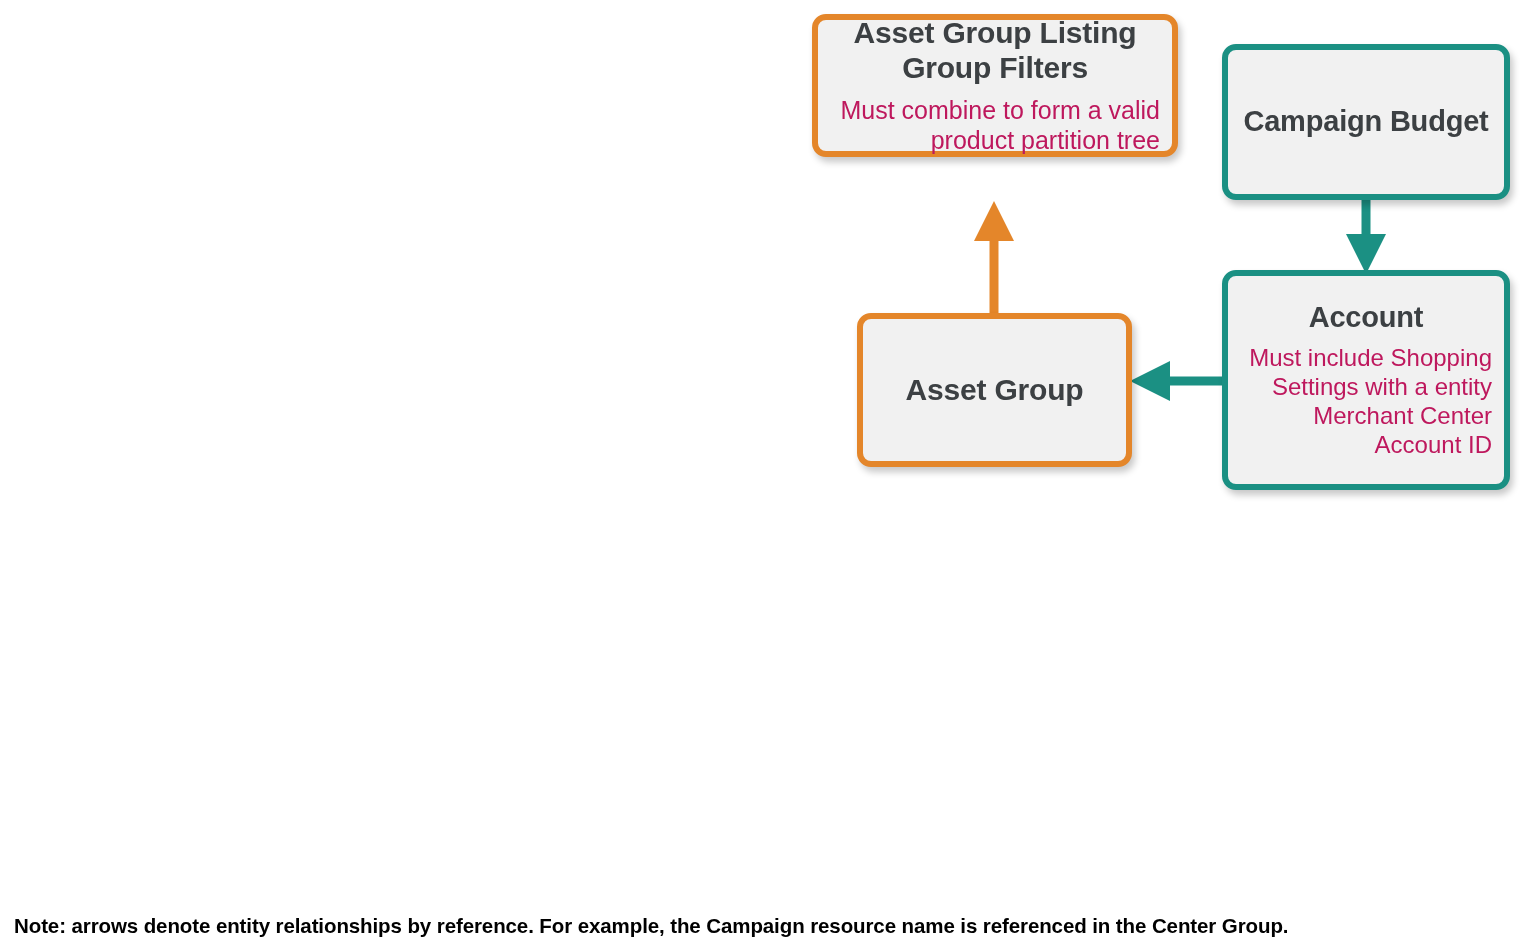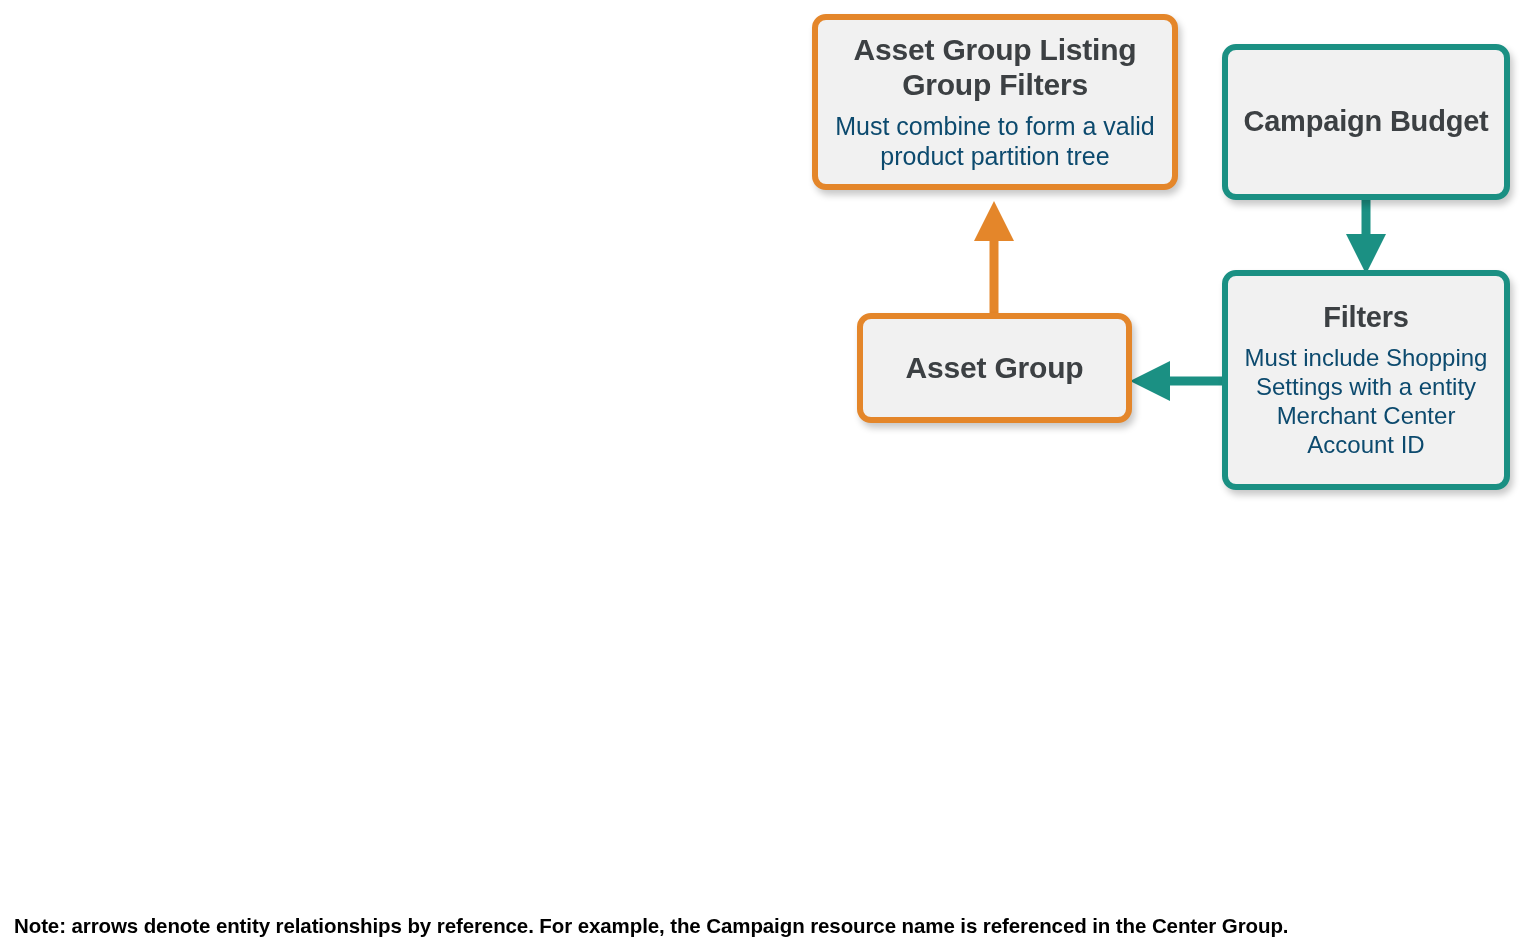--- a/index.html
+++ b/index.html
@@ -37,39 +37,40 @@
     box-shadow: 3px 5px 7px rgba(0,0,0,0.22);
     z-index: 3;
   }
   .node .title {
     font-weight: bold;
     color: #3C4043;
     line-height: 1.16;
     letter-spacing: -0.2px;
   }
   .node .sub {
-    color: #0c4a6e;
+    color: #be185d;
     line-height: 1.2;
     font-weight: 400;
+    text-align: right;
   }
 
   .orange { border-color: #E4862A; }
   .teal   { border-color: #1B9083; }
 
   
   #node-aglgf {
     left: 812px; top: 14px;
-    width: 366px; height: 176px;
+    width: 366px; height: 143px;
   }
   #node-aglgf .title { font-size: 30px; }
   #node-aglgf .sub   { font-size: 25px; margin-top: 9px; }
 
   #node-asset-group {
     left: 857px; top: 313px;
-    width: 275px; height: 110px;
+    width: 275px; height: 154px;
   }
   #node-asset-group .title { font-size: 30px; }
 
   #node-campaign-budget {
     left: 1222px; top: 44px;
     width: 288px; height: 156px;
   }
   #node-campaign-budget .title { font-size: 29px; }
 
   #node-campaign {
@@ -131,19 +132,19 @@
 
   <div class="node orange" id="node-asset-group">
     <div class="title">Asset Group</div>
   </div>
 
   <div class="node teal" id="node-campaign-budget">
     <div class="title">Campaign Budget</div>
   </div>
 
   <div class="node teal" id="node-campaign">
-    <div class="title">Filters</div>
+    <div class="title">Account</div>
     <div class="sub">Must include Shopping Settings with a entity Merchant Center Account ID</div>
   </div>
 
   <div id="footnote">Note: arrows denote entity relationships by reference. For example, the Campaign resource name is referenced in the Center Group.</div>
 
 </div>
 
 </body></html>

